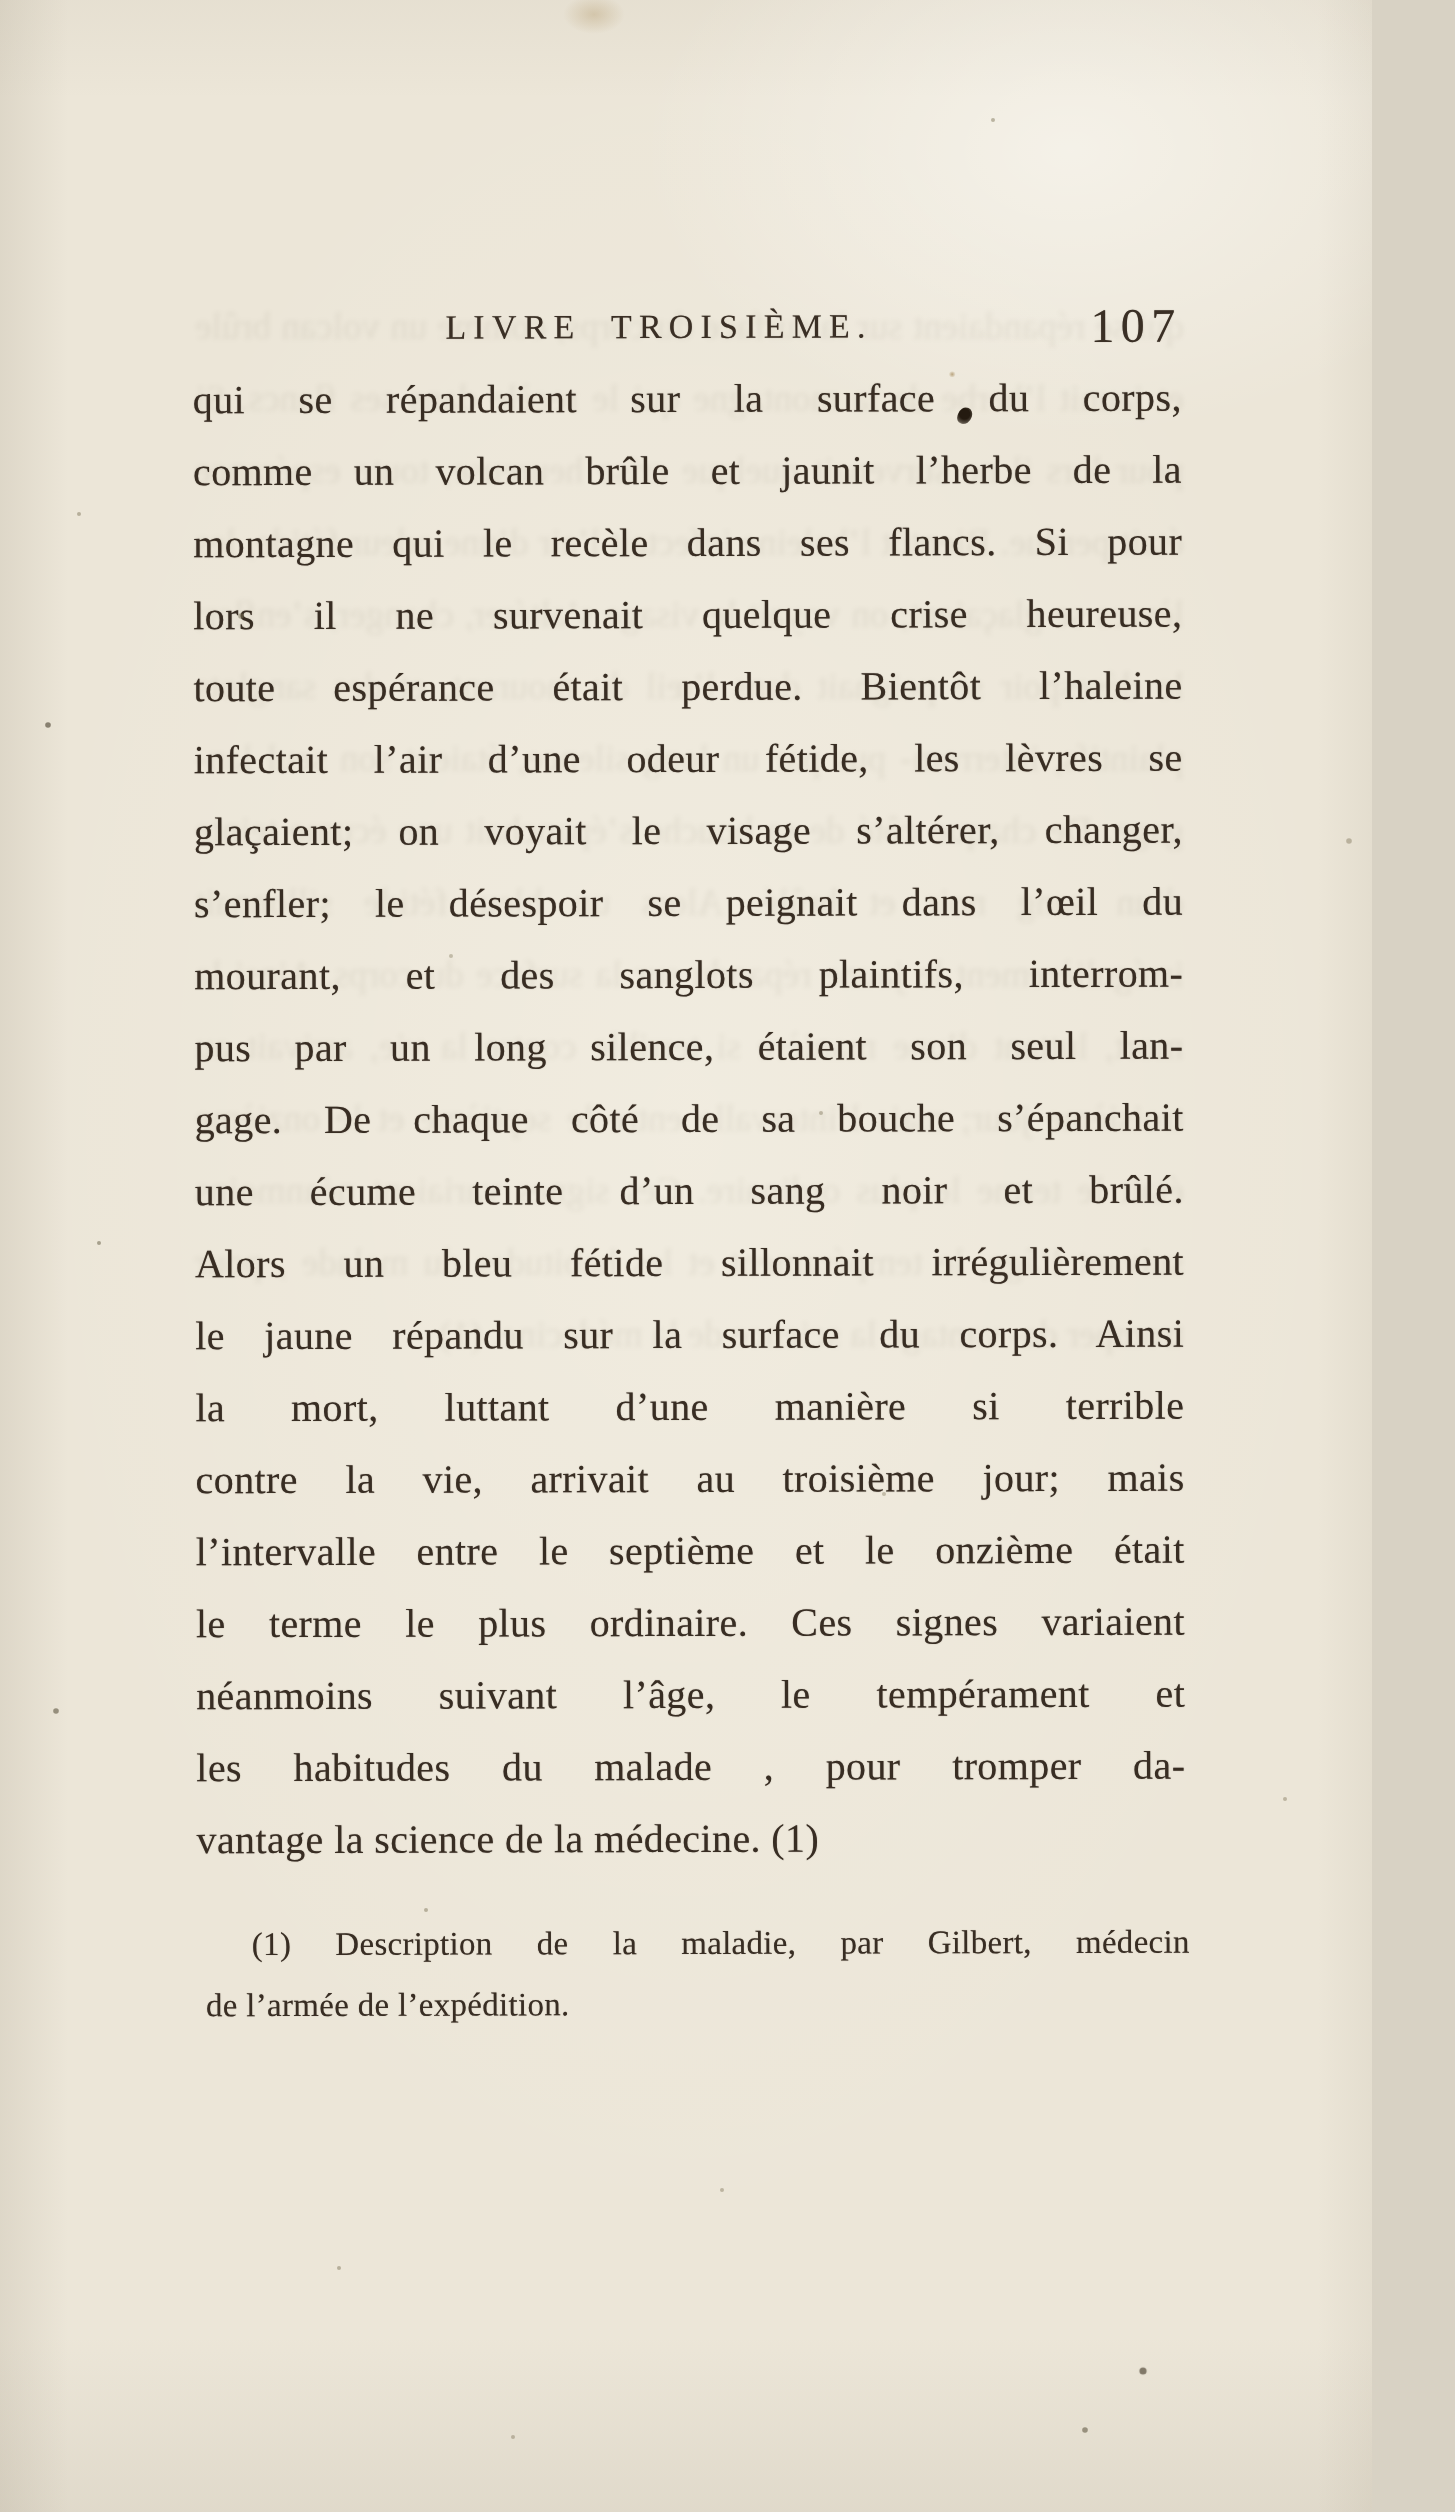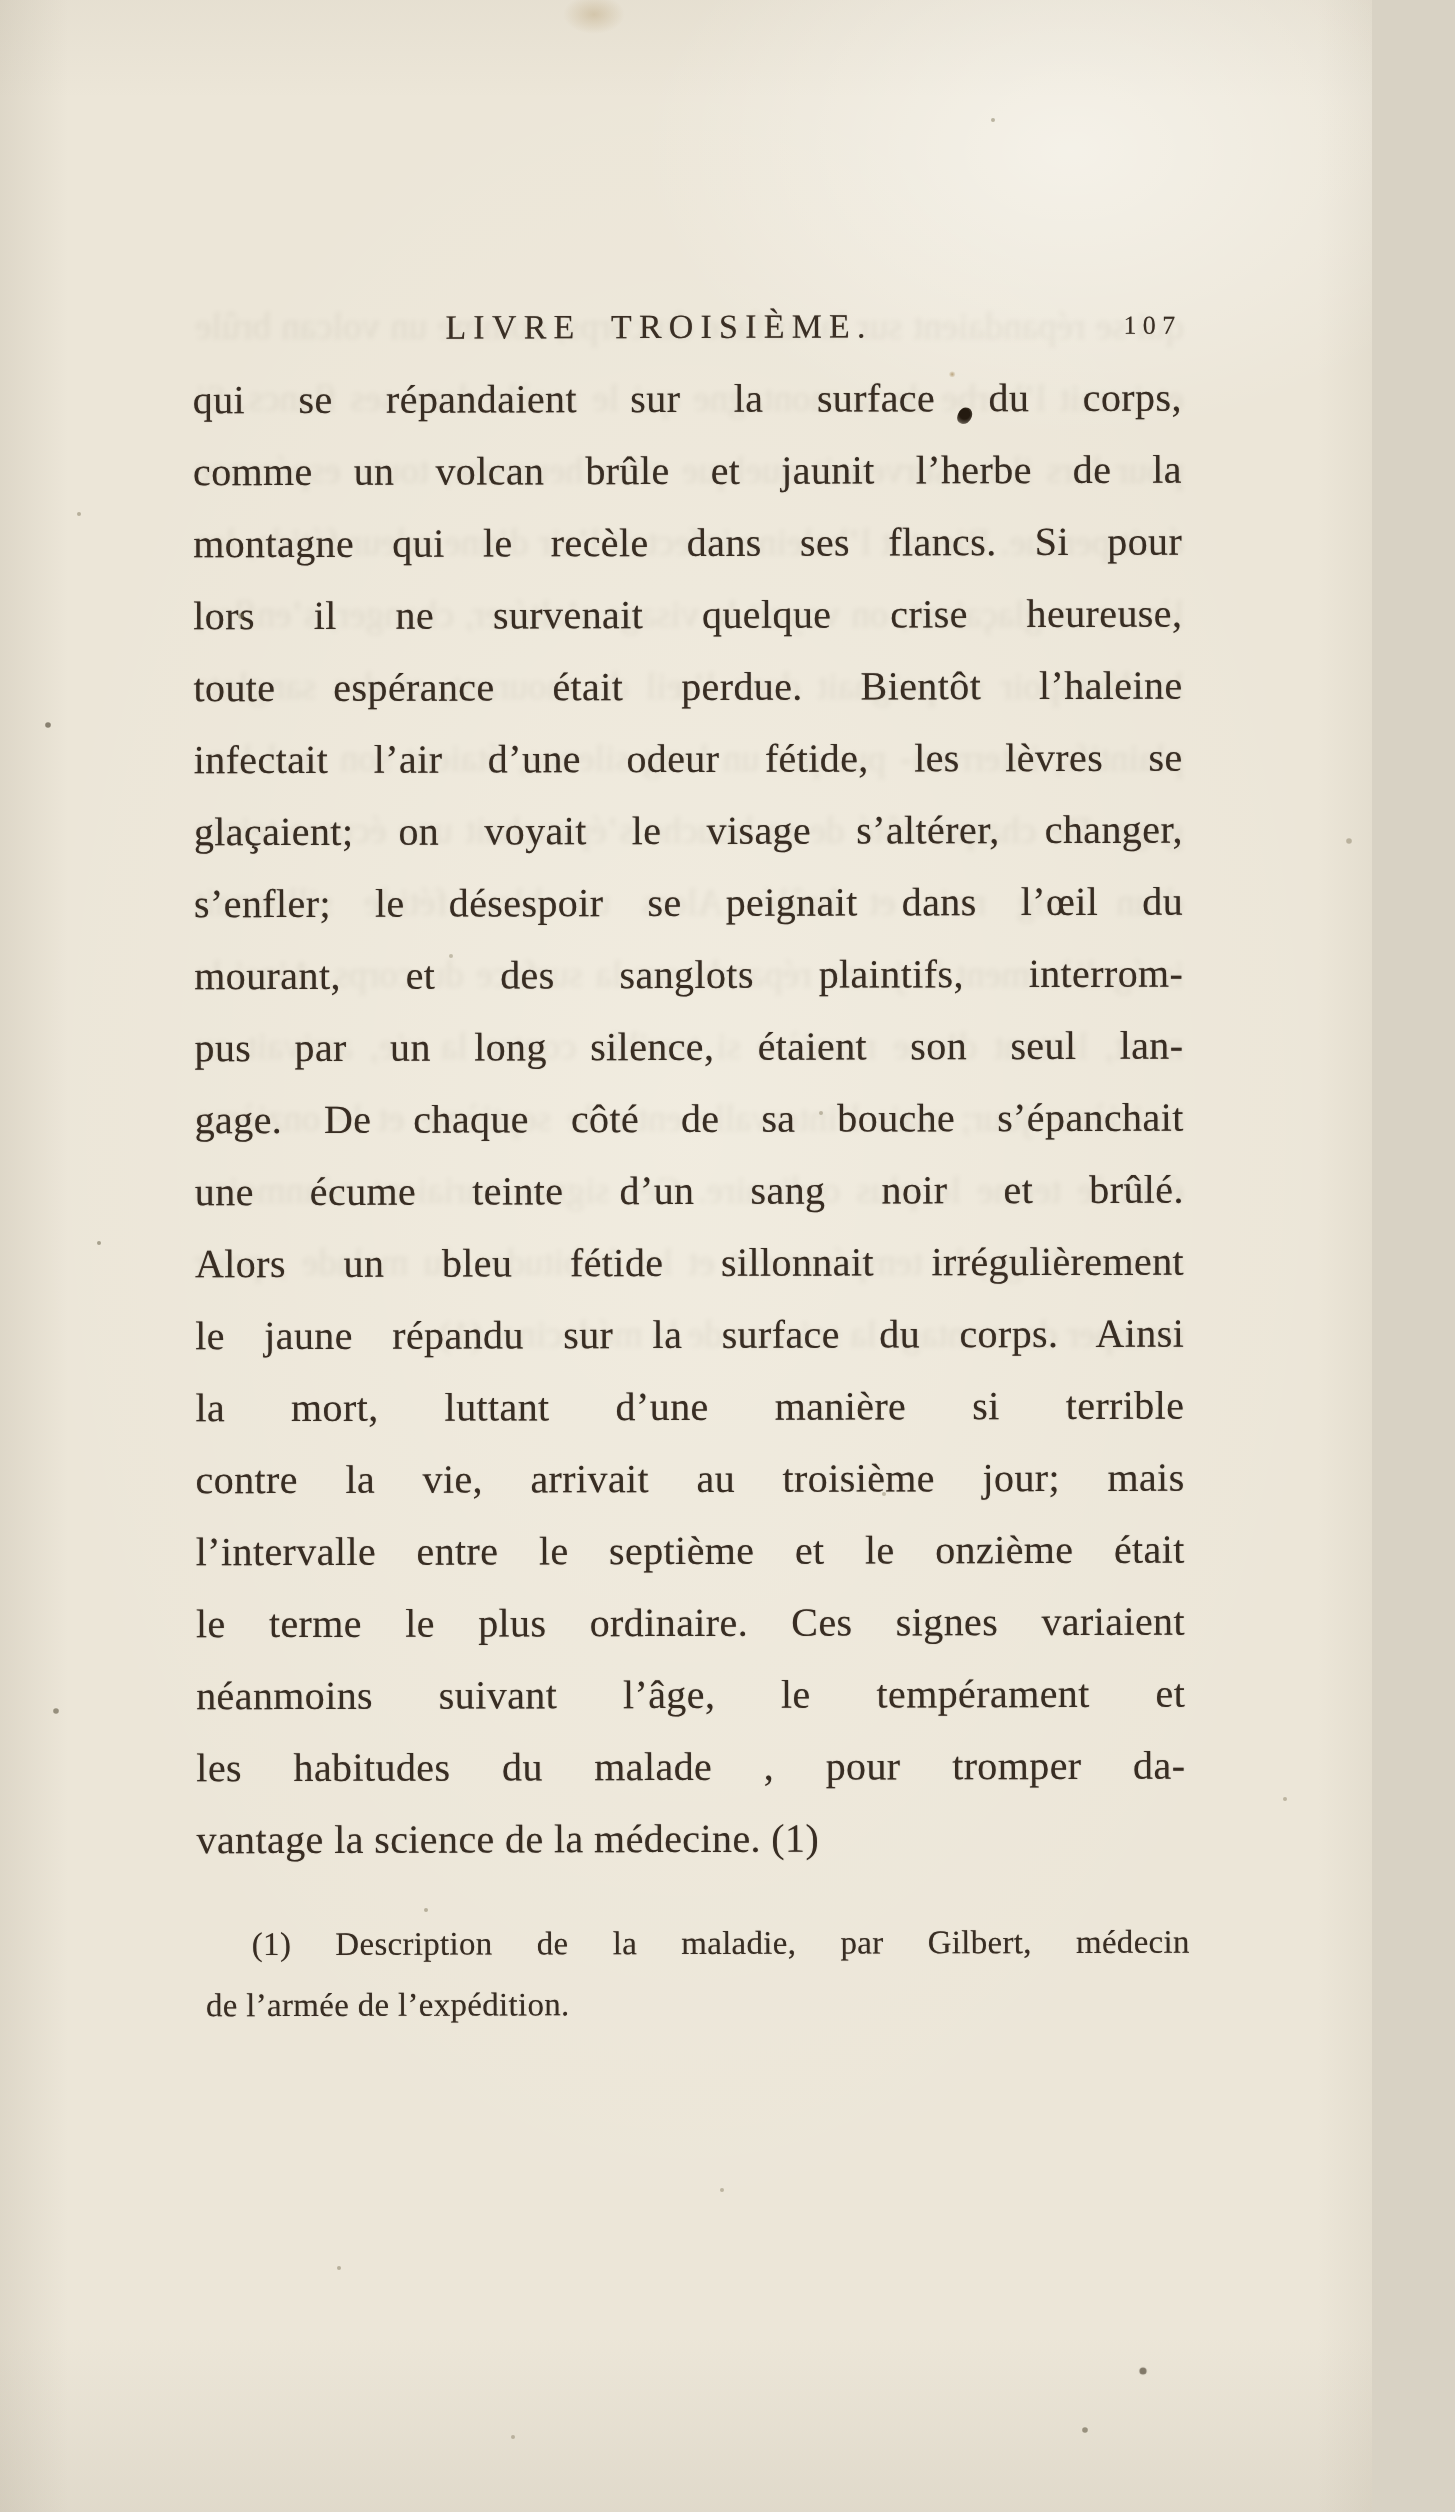--- a/index.html
+++ b/index.html
@@ -67,21 +67,21 @@
     font-size: 34px;
     letter-spacing: 7.2px;
     word-spacing: 14.4px;
     color: #3a2f25;
     text-shadow: 0 0 0.8px rgba(58,47,37,0.55);
   }
   .page-number {
     position: absolute;
     right: 0;
     top: 0;
-    font-size: 26px;
+    font-size: 48px;
     letter-spacing: 6.4px;
     color: #3a2f25;
     text-shadow: 0 0 0.8px rgba(58,47,37,0.55);
   }
   .body-text {
     position: absolute;
     left: 195px;
     top: 363px;
     width: 989px;
   }

